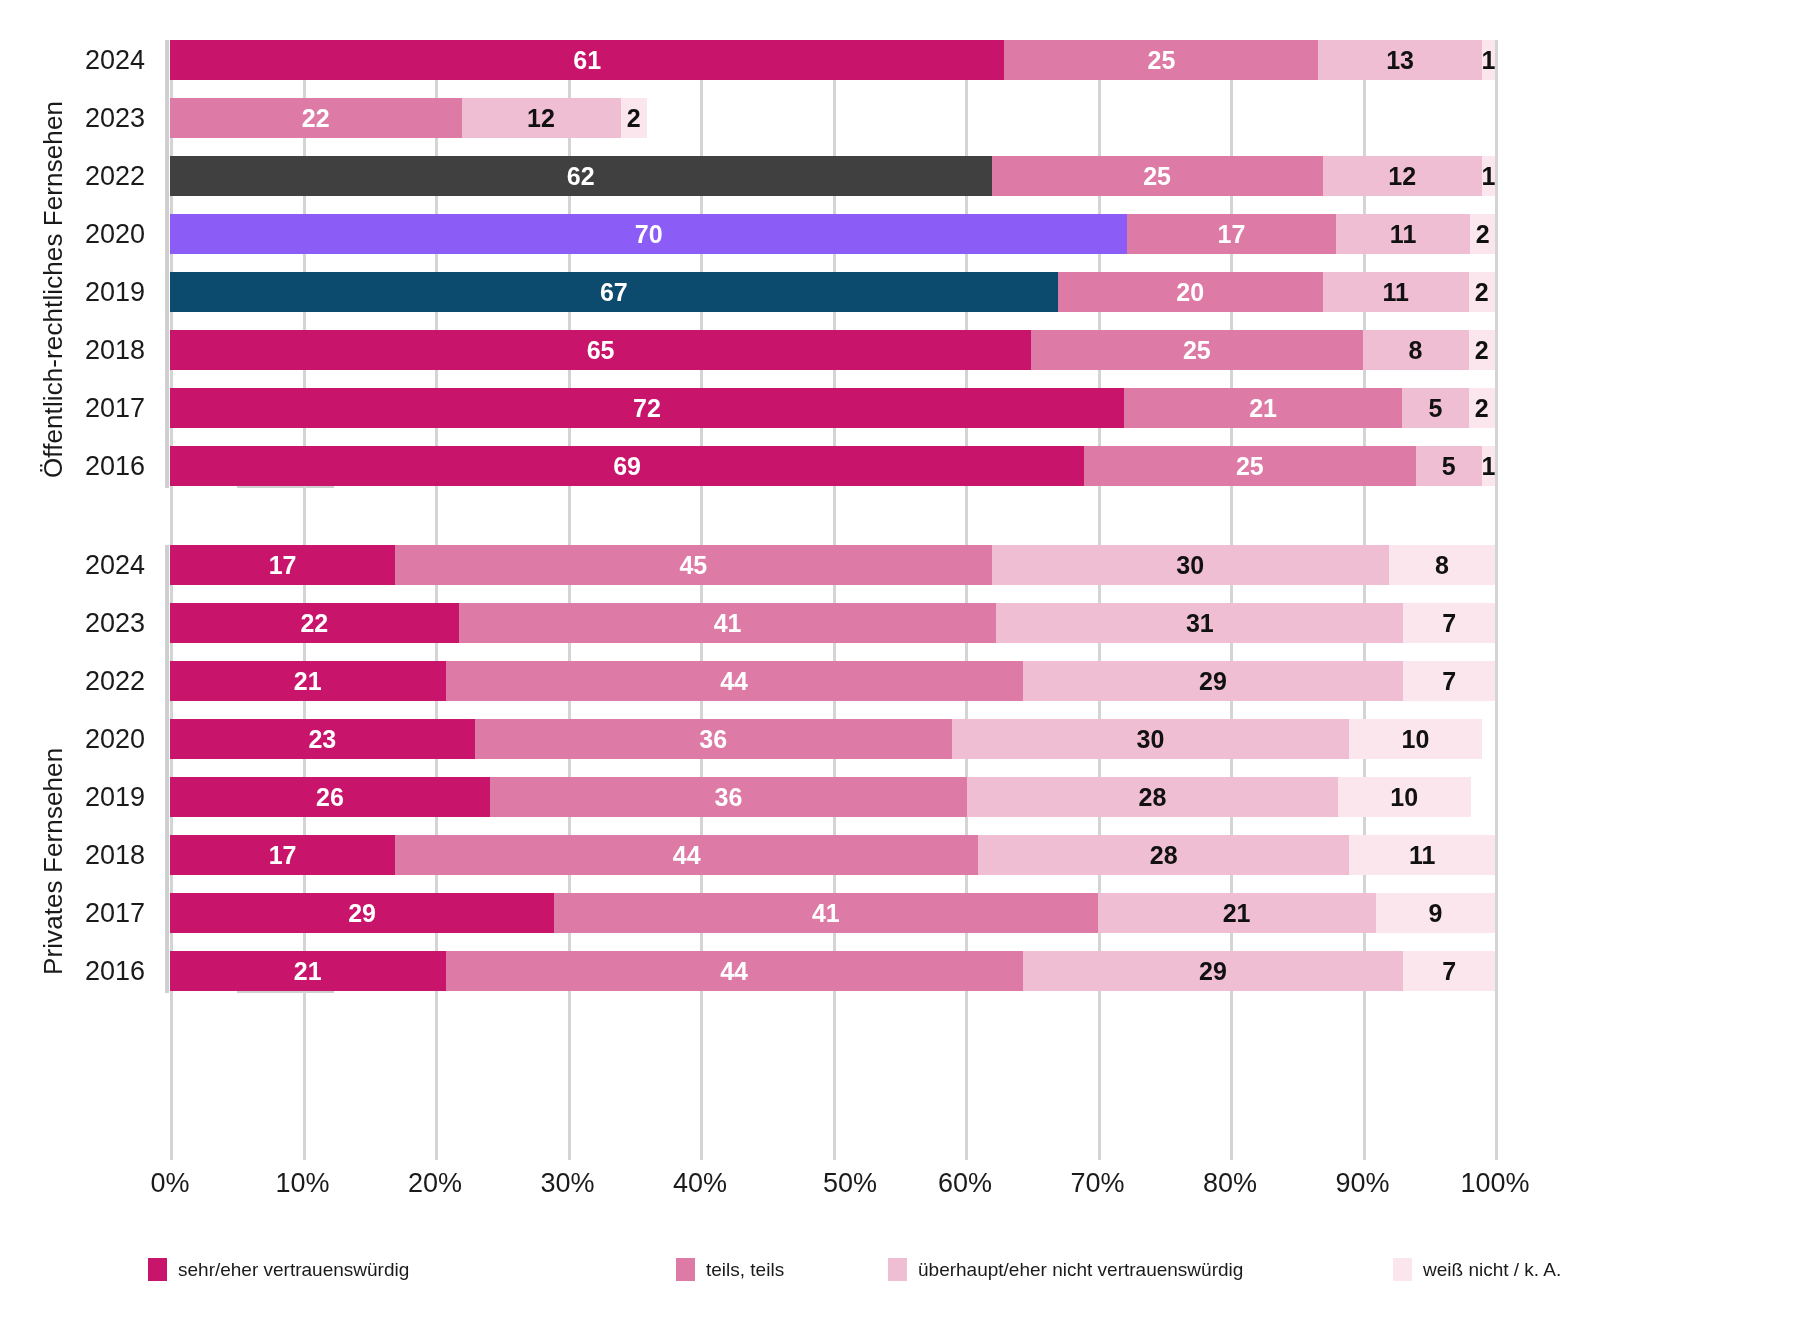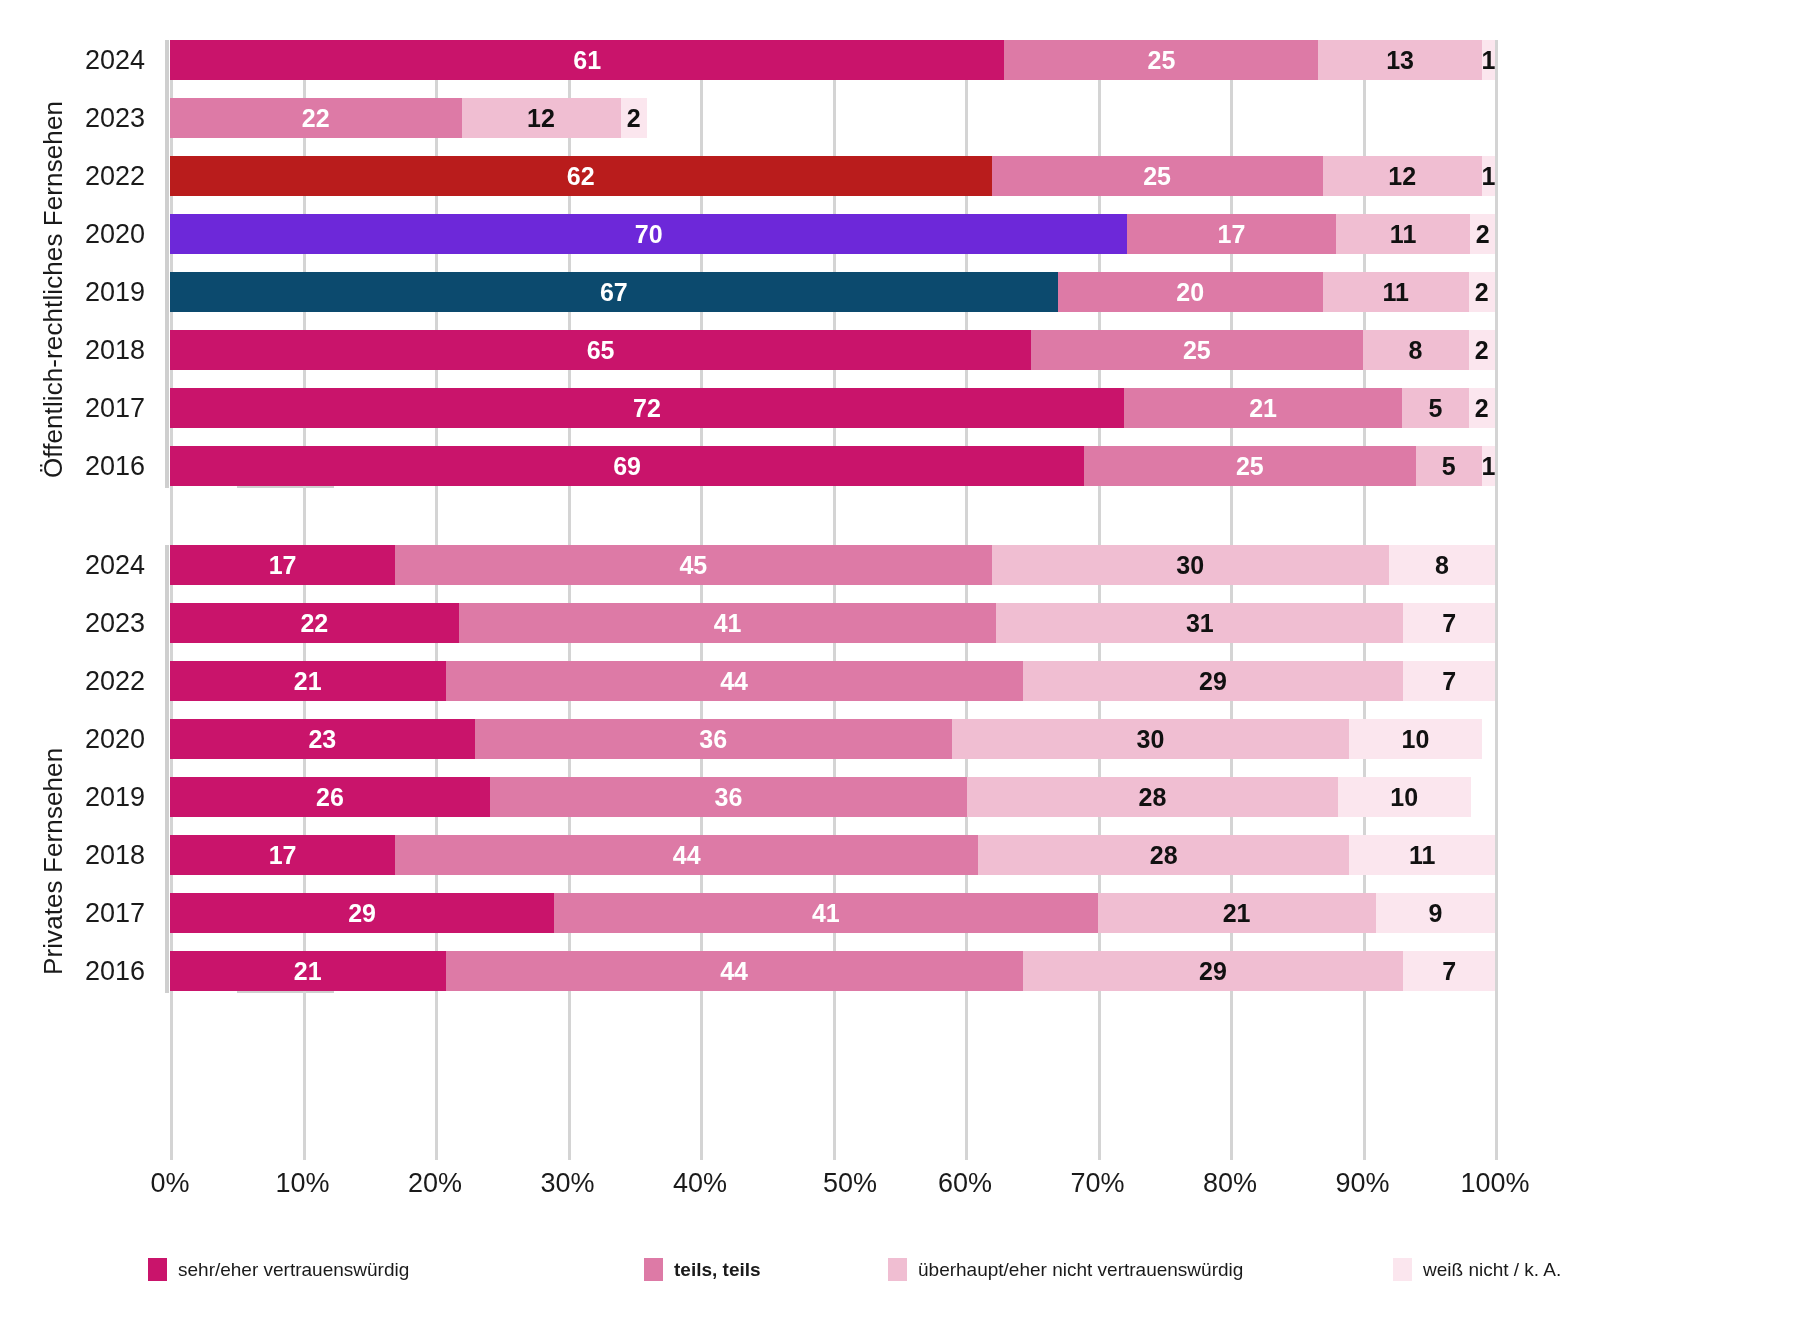--- a/index.html
+++ b/index.html
@@ -196,35 +196,35 @@
             <span class="seg-val">22</span>
           </div>
           <div class="seg s2" style="width: 159px; background: rgb(240, 190, 210);">
             <span class="seg-val">12</span>
           </div>
           <div class="seg s3" style="width: 26.5px; background: rgb(251, 230, 238);">
             <span class="seg-val">2</span>
           </div>
         </div>
         <div class="row" style="top: 116px;">
-          <div class="seg s0" style="width: 821.5px; background: #b91c1c;">
+          <div class="seg s0" style="width: 821.5px; background: #404040;">
             <span class="seg-val">62</span>
           </div>
           <div class="seg s1" style="width: 331.25px; background: rgb(221, 122, 166);">
             <span class="seg-val">25</span>
           </div>
           <div class="seg s2" style="width: 159px; background: rgb(240, 190, 210);">
             <span class="seg-val">12</span>
           </div>
           <div class="seg s3" style="width: 13.25px; background: rgb(251, 230, 238);">
             <span class="seg-val">1</span>
           </div>
         </div>
         <div class="row" style="top: 174px;">
-          <div class="seg s0" style="width: 1035px; background: #6d28d9;">
+          <div class="seg s0" style="width: 1035px; background: #8b5cf6;">
             <span class="seg-val">70</span>
           </div>
           <div class="seg s1" style="width: 225.25px; background: rgb(221, 122, 166);">
             <span class="seg-val">17</span>
           </div>
           <div class="seg s2" style="width: 145.75px; background: rgb(240, 190, 210);">
             <span class="seg-val">11</span>
           </div>
           <div class="seg s3" style="width: 26.5px; background: rgb(251, 230, 238);">
             <span class="seg-val">2</span>
@@ -432,21 +432,21 @@
       <div class="xtick" style="left: 1060px;">80%</div>
       <div class="xtick" style="left: 1192.5px;">90%</div>
       <div class="xtick" style="left: 1325px;">100%</div>
     </div>
 
   <div id="legend">
       <div class="legend-item" style="left: 0px;">
         <span class="legend-swatch" style="background: rgb(201, 20, 107);"></span>
         <span class="legend-label">sehr/eher vertrauenswürdig</span>
       </div>
-      <div class="legend-item" style="left: 496px; font-weight: bold;">
+      <div class="legend-item" style="left: 528px;">
         <span class="legend-swatch" style="background: rgb(221, 122, 166);"></span>
         <span class="legend-label">teils, teils</span>
       </div>
       <div class="legend-item" style="left: 740px;">
         <span class="legend-swatch" style="background: rgb(240, 190, 210);"></span>
         <span class="legend-label">überhaupt/eher nicht vertrauenswürdig</span>
       </div>
       <div class="legend-item" style="left: 1245px;">
         <span class="legend-swatch" style="background: rgb(251, 230, 238);"></span>
         <span class="legend-label">weiß nicht / k. A.</span>

